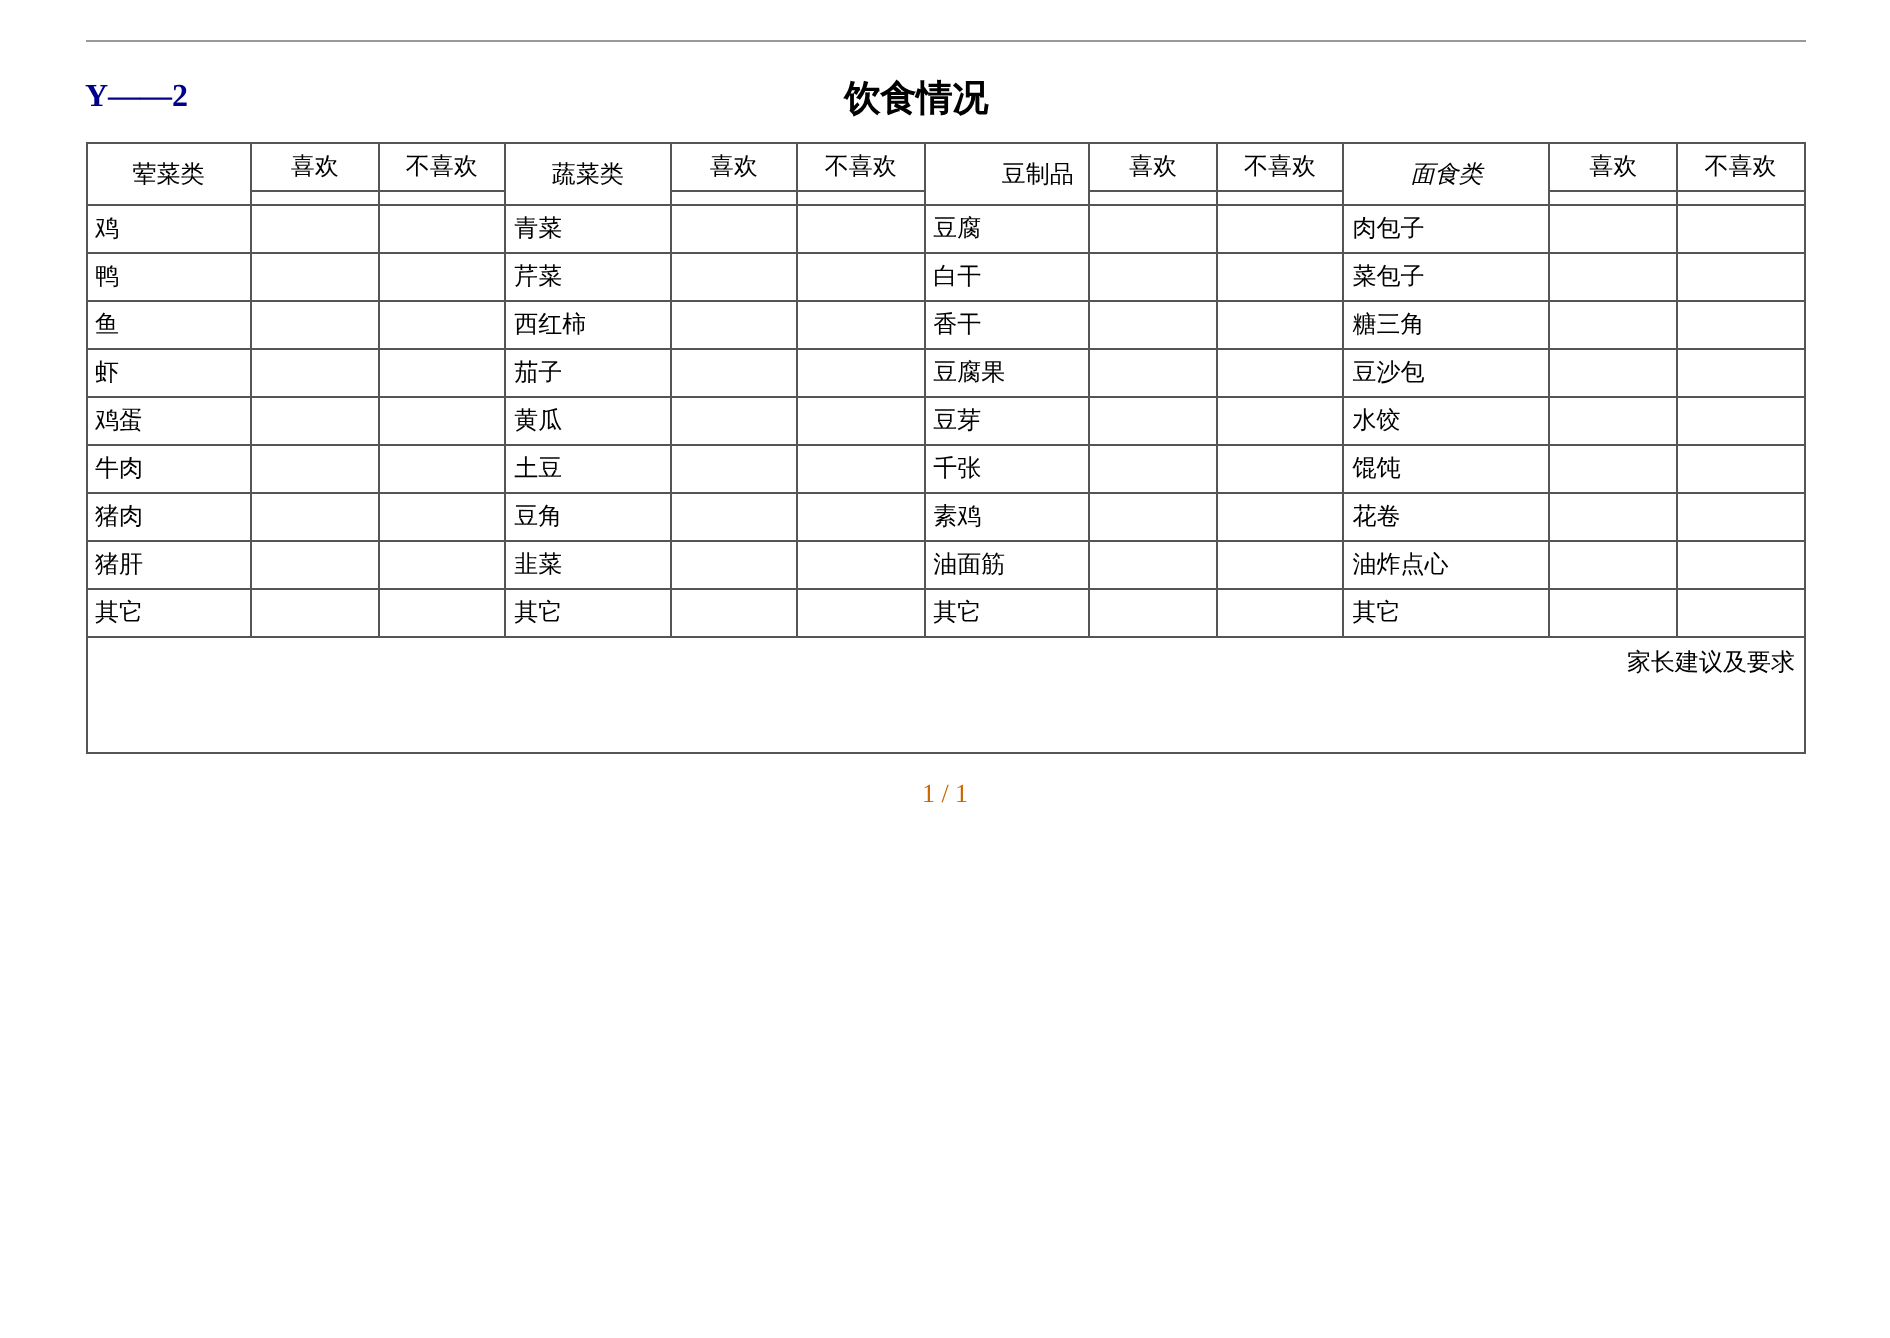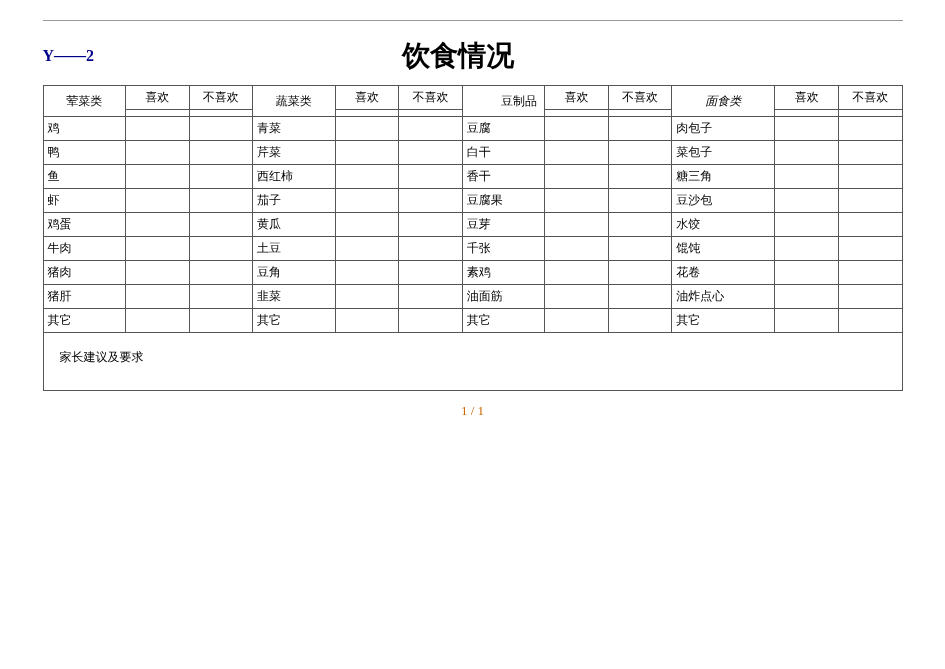--- a/index.html
+++ b/index.html
@@ -34,21 +34,21 @@
       justify-content: space-between;
       margin-bottom: 10px;
     }
     .header-left {
       font-size: 16px;
       font-weight: bold;
       color: #00008B;
       font-family: SimSun, serif;
     }
     .header-title {
-      font-size: 28px;
+      font-size: 18px;
       font-weight: bold;
       color: #000;
       text-align: center;
       flex: 1;
     }
     .header-right {
       width: 80px;
     }
     table {
       width: 860px;
@@ -246,21 +246,21 @@
       <td></td>
       <td class="item-cell">其它</td>
       <td></td>
       <td></td>
       <td class="item-cell">其它</td>
       <td></td>
       <td></td>
     </tr>
 
     <tr>
-      <td class="tall-cell" colspan="12" style="height:58px; text-align:left; vertical-align:top; padding:16px;">
+      <td class="tall-cell" colspan="12" style="height:58px; text-align:right; vertical-align:top; padding:4px;">
         <span>家长建议及要求</span>
       </td>
     </tr>
 
   </tbody>
     </table>
 
   <div class="footer">1 / 1</div>
 </div>
 

